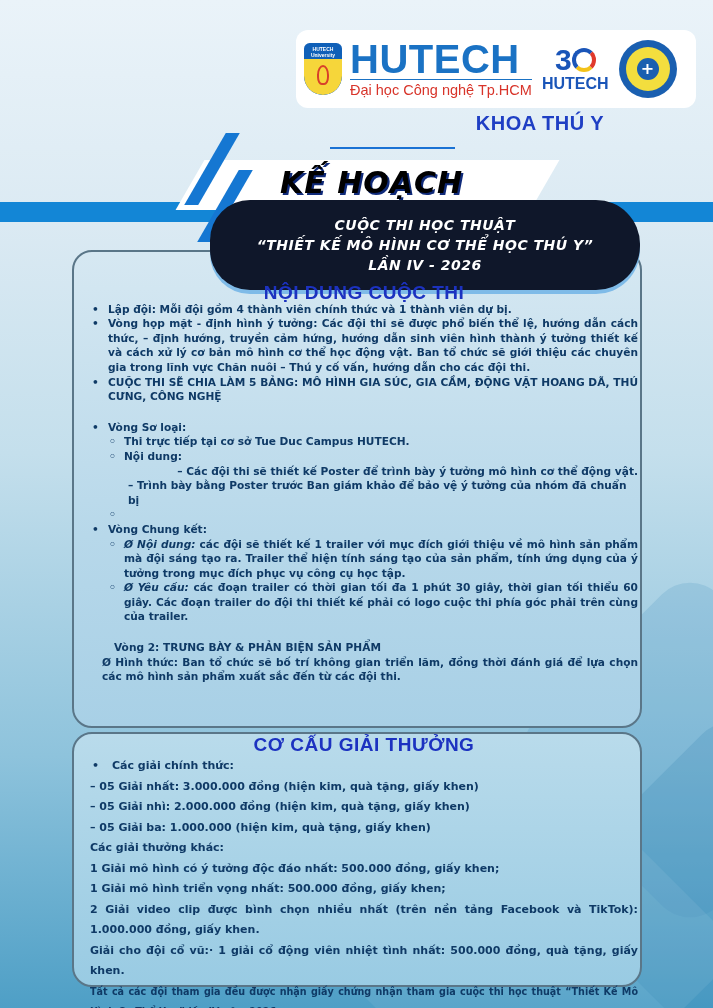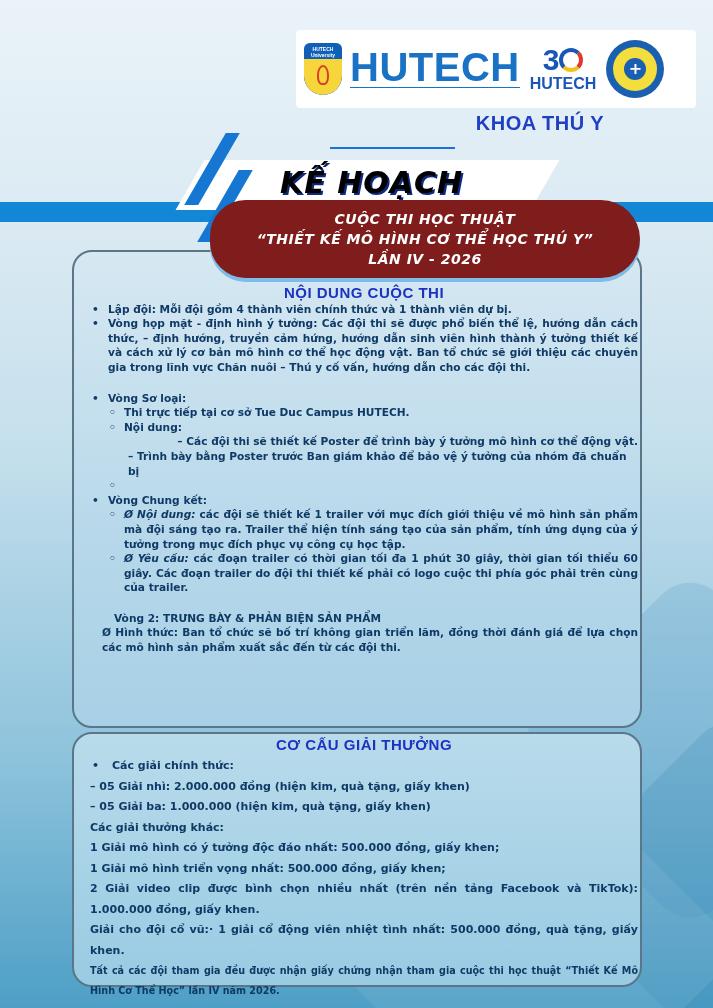--- a/index.html
+++ b/index.html
@@ -10,21 +10,21 @@
     background: linear-gradient(180deg, #eaf3f9 0%, #dbeaf3 22%, #c4dfec 45%, #8ec3dc 75%, #4e9fc6 100%);
   }
   .deco { position: absolute; border-radius: 40px; transform: rotate(45deg); }
   .deco1 { left: 560px; top: 620px; width: 260px; height: 260px; background: rgba(60,140,190,0.18); }
   .deco2 { left: 600px; top: 760px; width: 260px; height: 260px; background: rgba(40,120,170,0.18); }
   .deco3 { left: 380px; top: 800px; width: 300px; height: 300px; background: rgba(255,255,255,0.07); }
 
   
   .logo-card {
     position: absolute; left: 296px; top: 30px; width: 400px; height: 78px;
-    background: #ffffff; border-radius: 4px;
+    background: #ffffff; border-radius: 12px;
     display: flex; align-items: center; padding: 0 8px;
   }
   .shield {
     width: 38px; height: 52px; background: #1060b8;
     border-radius: 6px 6px 20px 20px; position: relative; overflow: hidden; flex: 0 0 auto;
   }
   .shield .shield-low { position: absolute; left: 0; right: 0; bottom: 0; height: 36px; background: #f6d63a; border-radius: 0 0 20px 20px; }
   .shield .shield-txt { position: absolute; top: 3px; left: 0; right: 0; text-align: center; color: #fff; font-size: 5px; font-weight: bold; line-height: 6px; font-family: "Liberation Sans", sans-serif; }
   .shield .flame { position: absolute; left: 13px; top: 22px; width: 12px; height: 20px; border: 2px solid #d8402a; border-radius: 50% 50% 40% 40%; }
   .brand { margin-left: 8px; display: flex; flex-direction: column; }
@@ -58,42 +58,42 @@
   .slash { position: absolute; background: #1577d2; transform: skewX(-30deg); }
   .slash1 { left: 205px; top: 133px; width: 14px; height: 72px; }
   .slash2 { left: 218px; top: 170px; width: 14px; height: 72px; }
   .title-main {
     position: absolute; left: 280px; top: 165px; width: 200px;
     font-family: "DejaVu Sans", sans-serif; font-weight: bold; font-style: italic;
     font-size: 30px; color: #000000; letter-spacing: 1px;
     text-shadow: 2px 2px 0 #0f2a7a;
   }
   .sub-banner {
-    position: absolute; left: 210px; top: 200px; width: 430px; height: 78px;
-    background: #7f1d1d; border-radius: 40px 44px 44px 40px;
+    position: absolute; left: 210px; top: 200px; width: 430px; height: 90px;
+    background: #0f172a; border-radius: 40px 44px 44px 40px;
     box-shadow: 0 4px 0 #7fbbe8;
     display: flex; flex-direction: column; align-items: center; justify-content: center;
   }
   .sub-line {
     font-family: "DejaVu Sans", sans-serif; font-weight: bold; font-style: italic;
     color: #ffffff; font-size: 14px; line-height: 20px; letter-spacing: 0.5px;
   }
 
   
   .panel {
     position: absolute; border: 2px solid #5a7688; border-radius: 20px;
     background: linear-gradient(180deg, #d6e8f2 0%, #b7d8ea 60%, #a8d0e6 100%);
   }
   .panel1 { left: 72px; top: 250px; width: 570px; height: 478px; z-index: 1; }
   .panel2 { left: 72px; top: 732px; width: 570px; height: 255px; background: linear-gradient(180deg, #b9dbeb 0%, #99cbe3 100%); }
   .sub-banner, .title-banner, .title-main, .slash { z-index: 2; }
 
   .section-title {
     font-family: "Liberation Sans", sans-serif; font-weight: bold;
-    font-size: 15px; color: #1c32c0; text-align: center; letter-spacing: 0.5px;
+    font-size: 19px; color: #1c32c0; text-align: center; letter-spacing: 0.5px;
   }
   .content { position: absolute; color: #0f3a66; font-family: "DejaVu Sans", sans-serif; font-weight: bold; font-size: 10.6px; line-height: 14.6px; }
   .c1 { left: 90px; top: 286px; width: 548px; z-index: 3; }
   .c1 .section-title { margin-bottom: 1px; }
   .jus { text-align: justify; }
   ul.b { list-style: none; }
   ul.b > li { position: relative; padding-left: 18px; }
   ul.b > li::before { content: "•"; position: absolute; left: 2px; top: 0; }
   ul.o { list-style: none; margin-left: 18px; }
   ul.o > li { position: relative; padding-left: 16px; }
@@ -115,20 +115,21 @@
 
 <div class="logo-card">
   <div class="shield">
     <div class="shield-low"></div>
     <div class="shield-txt">HUTECH<br>University</div>
     <div class="flame"></div>
   </div>
   <div class="brand">
     <div class="brand-name">HUTECH</div>
     <div class="brand-line"></div>
+    <div class="brand-sub">Đại học Công nghệ Tp.HCM</div>
   </div>
   <div class="anni">
     <div class="anni-num"><span>3</span><span class="ring"></span></div>
     <div class="anni-name">HUTECH</div>
   </div>
   <div class="vet-seal">
     <div class="inner">
         <div class="cross-circle">+</div>
       </div>
   </div>
@@ -150,20 +151,21 @@
   <div class="sub-line">CUỘC THI HỌC THUẬT</div>
   <div class="sub-line">“THIẾT KẾ MÔ HÌNH CƠ THỂ HỌC THÚ Y”</div>
   <div class="sub-line">LẦN IV - 2026</div>
 </div>
 
 <div class="content c1">
   <div class="section-title">NỘI DUNG CUỘC THI</div>
   <ul class="b jus">
     <li>Lập đội: Mỗi đội gồm 4 thành viên chính thức và 1 thành viên dự bị.</li>
     <li>Vòng họp mặt - định hình ý tưởng: Các đội thi sẽ được phổ biến thể lệ, hướng dẫn cách thức, – định hướng, truyền cảm hứng, hướng dẫn sinh viên hình thành ý tưởng thiết kế và cách xử lý cơ bản mô hình cơ thể học động vật. Ban tổ chức sẽ giới thiệu các chuyên gia trong lĩnh vực Chăn nuôi – Thú y cố vấn, hướng dẫn cho các đội thi.</li>
+    <li>CUỘC THI SẼ CHIA LÀM 5 BẢNG: MÔ HÌNH GIA SÚC, GIA CẦM, ĐỘNG VẬT HOANG DÃ, THÚ CƯNG, CÔNG NGHỆ</li>
   </ul>
   <div class="gap"></div>
   <ul class="b">
     <li>
       <span>Vòng Sơ loại:</span>
       <ul class="o" style="margin-left:0;">
         <li>Thi trực tiếp tại cơ sở Tue Duc Campus HUTECH.</li>
         <li>Nội dung:</li>
       </ul>
       <div class="ind1" style="padding-left:26px;text-align:right;">– Các đội thi sẽ thiết kế Poster để trình bày ý tưởng mô hình cơ thể động vật.</div>
@@ -183,20 +185,21 @@
   <div class="gap"></div>
   <div style="padding-left:24px;">Vòng 2: TRƯNG BÀY &amp; PHẢN BIỆN SẢN PHẨM</div>
   <div class="jus" style="padding-left:12px;">Ø Hình thức: Ban tổ chức sẽ bố trí không gian triển lãm, đồng thời đánh giá để lựa chọn các mô hình sản phẩm xuất sắc đến từ các đội thi.</div>
 </div>
 
 <div class="content c2">
   <div class="section-title">CƠ CẤU GIẢI THƯỞNG</div>
   <ul class="b">
       <li style="padding-left:22px;"><span>Các giải chính thức:</span></li>
     </ul>
+  <div class="line">– 05 Giải nhất: 3.000.000 đồng (hiện kim, quà tặng, giấy khen)</div>
   <div class="line">– 05 Giải nhì: 2.000.000 đồng (hiện kim, quà tặng, giấy khen)</div>
   <div class="line">– 05 Giải ba: 1.000.000 (hiện kim, quà tặng, giấy khen)</div>
   <div class="line">Các giải thưởng khác:</div>
   <div class="line">1 Giải mô hình có ý tưởng độc đáo nhất: 500.000 đồng, giấy khen;</div>
   <div class="line">1 Giải mô hình triển vọng nhất: 500.000 đồng, giấy khen;</div>
   <div class="line">2 Giải video clip được bình chọn nhiều nhất (trên nền tảng Facebook và TikTok): 1.000.000 đồng, giấy khen.</div>
   <div class="line">Giải cho đội cổ vũ:· 1 giải cổ động viên nhiệt tình nhất: 500.000 đồng, quà tặng, giấy khen.</div>
   <div class="line note">Tất cả các đội tham gia đều được nhận giấy chứng nhận tham gia cuộc thi học thuật “Thiết Kế Mô Hình Cơ Thể Học” lần IV năm 2026.</div>
 </div>
 

